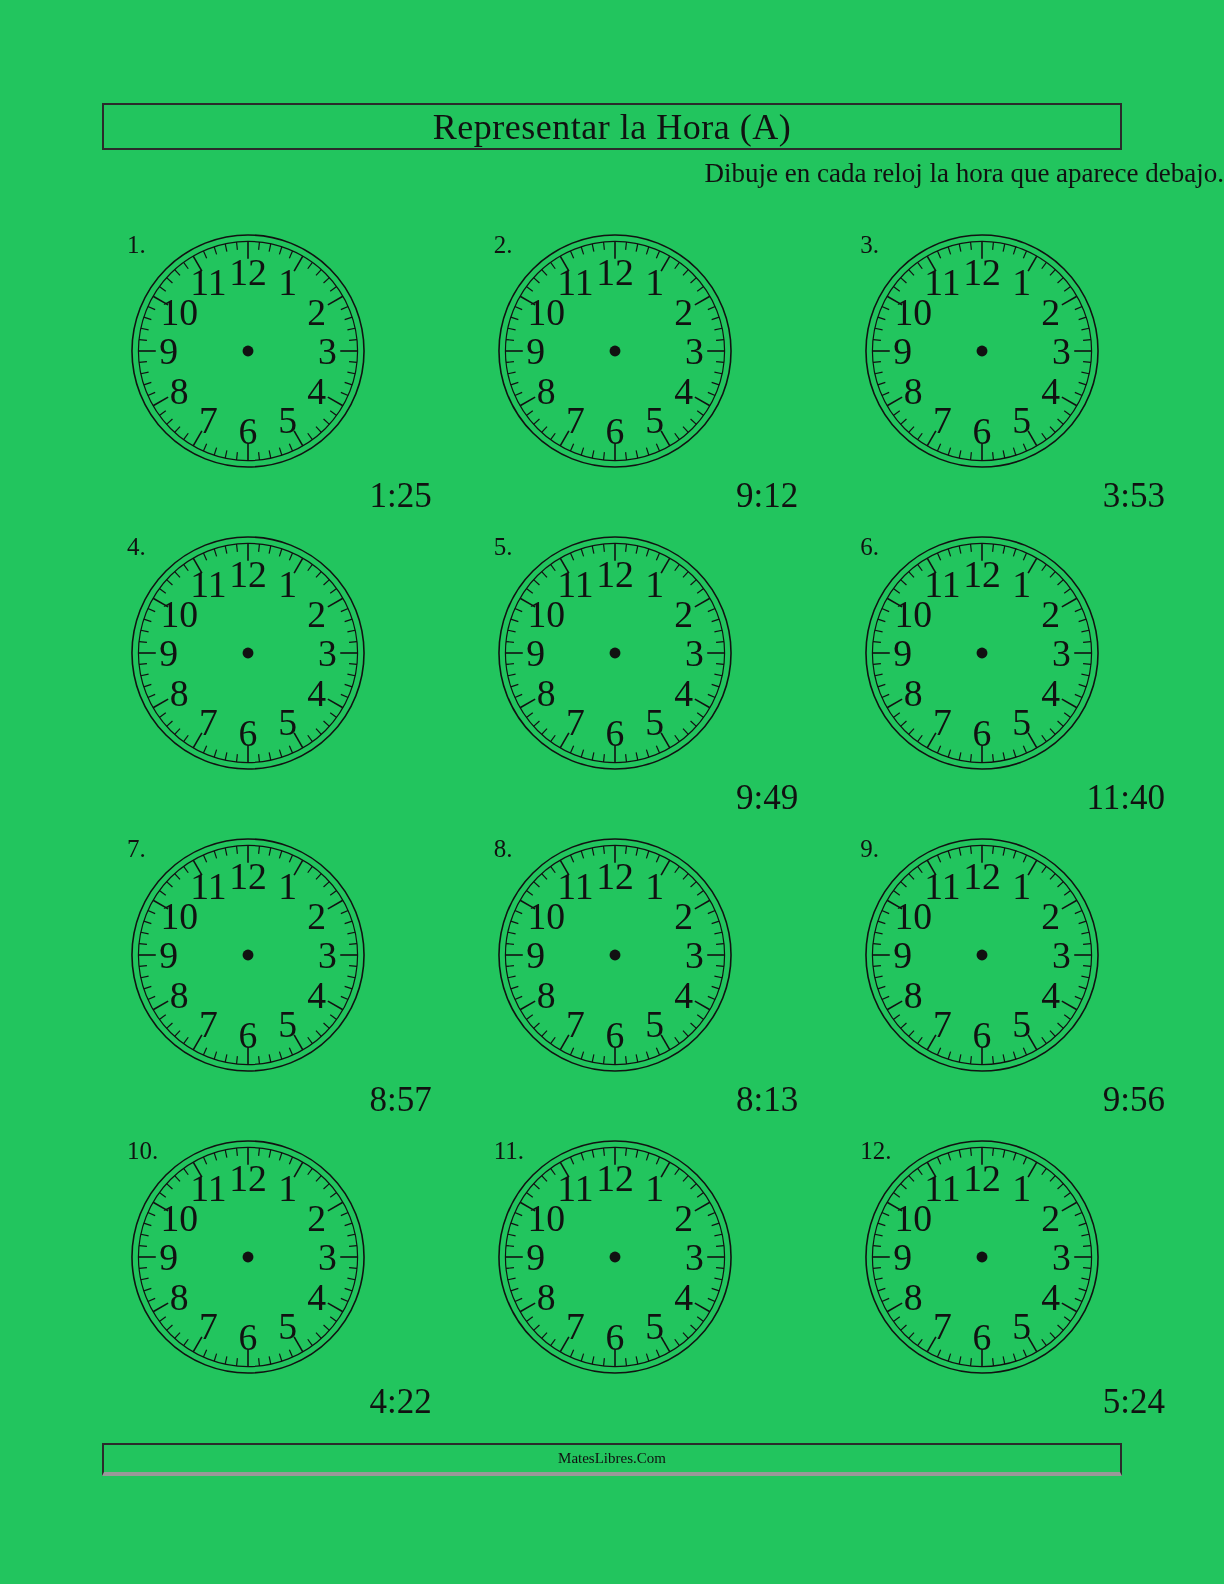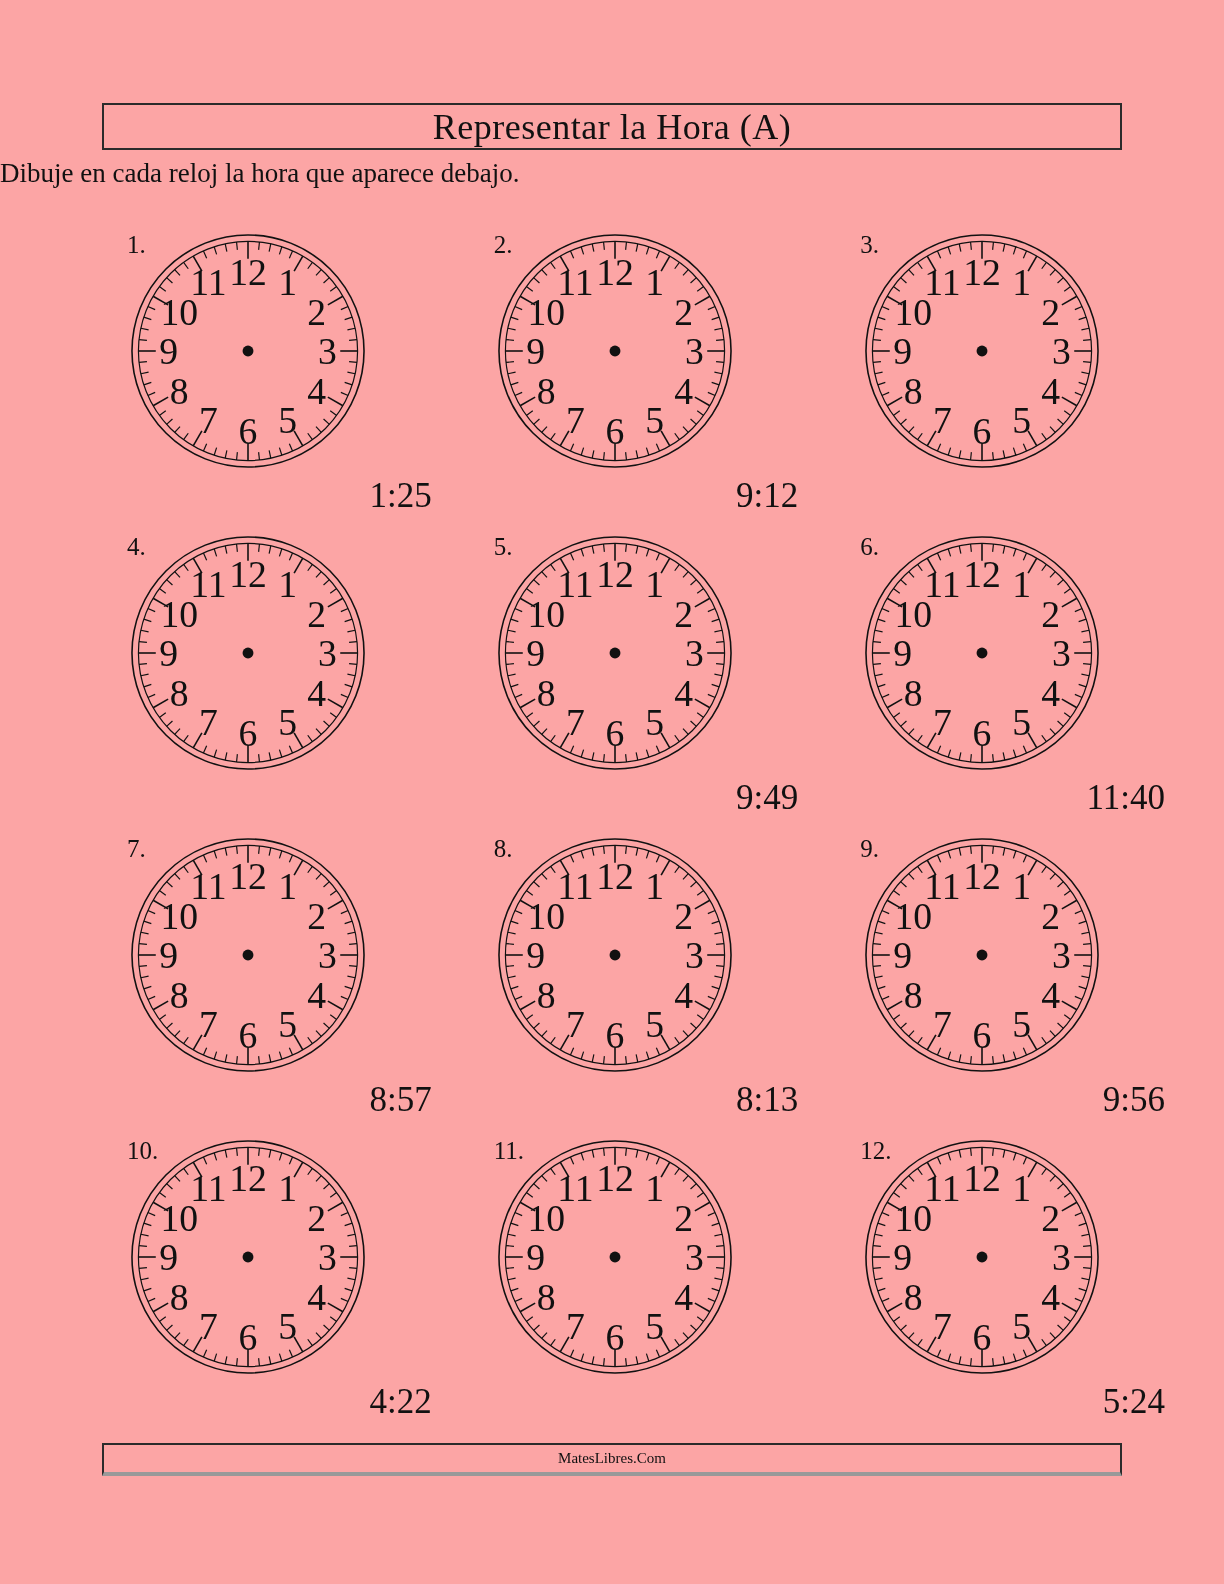--- a/index.html
+++ b/index.html
@@ -5,42 +5,42 @@
   html, body {
     margin: 0; padding: 0;
     background: #ffffff;
     font-family: "Liberation Serif", "DejaVu Serif", serif;
     color: #111;
   }
   .page {
     position: relative;
     width: 1224px;
     height: 1584px;
-    background: #fca5a5;
+    background: #22c55e;
     overflow: hidden;
   }
   .title-box {
     position: absolute;
     left: 102px; top: 103px;
     width: 1016px; height: 43px;
     border: 2px solid #2b2b2b;
     display: flex; align-items: center; justify-content: center;
   }
   .title-box h1 {
     margin: 0;
     font-size: 36px;
     font-weight: normal;
     letter-spacing: 0.5px;
   }
   .instructions {
     position: absolute;
     left: 0; top: 158px;
     width: 100%;
     margin: 0;
-    text-align: left;
+    text-align: right;
     font-size: 27px;
   }
   .clock-grid {
     position: absolute;
     left: 65px; top: 222px;
     width: 1100px;
     display: grid;
     grid-template-columns: repeat(3, 1fr);
     grid-auto-rows: 302px;
   }
@@ -324,20 +324,21 @@
           <text x="189.2820323027551" y="160" text-anchor="middle" dy="0.35em" font-size="38">4</text>
           <text x="160" y="189.2820323027551" text-anchor="middle" dy="0.35em" font-size="38">5</text>
           <text x="120.00000000000001" y="200" text-anchor="middle" dy="0.35em" font-size="38">6</text>
           <text x="80" y="189.28203230275508" text-anchor="middle" dy="0.35em" font-size="38">7</text>
           <text x="50.71796769724493" y="160.00000000000003" text-anchor="middle" dy="0.35em" font-size="38">8</text>
           <text x="40" y="120.00000000000001" text-anchor="middle" dy="0.35em" font-size="38">9</text>
           <text x="50.717967697244916" y="80" text-anchor="middle" dy="0.35em" font-size="38">10</text>
           <text x="79.99999999999997" y="50.71796769724493" text-anchor="middle" dy="0.35em" font-size="38">11</text>
           <circle cx="120" cy="120" r="5.5" fill="#111111"></circle>
         </svg>
+    <div class="cell-time">3:53</div>
   </section>
 
   <section class="clock-cell">
     <span class="cell-number">4.</span>
     <svg class="clock-svg" viewBox="0 0 240 240" width="238" height="238">
           <circle cx="120" cy="120" r="117" fill="none" stroke="#111111" stroke-width="1.6"></circle>
           <circle cx="120" cy="120" r="110.5" fill="none" stroke="#111111" stroke-width="1.2"></circle>
           <line x1="120" y1="9.5" x2="120" y2="27" stroke="#111111" stroke-width="1.6"></line>
           <line x1="131.5503951910757" y1="10.1053305618058" x2="130.71416748493448" y2="18.06150572475198" stroke="#111111" stroke-width="1.2"></line>
           <line x1="142.97424183536242" y1="11.914690118914478" x2="141.31094830882034" y2="19.739870924784924" stroke="#111111" stroke-width="1.2"></line>

